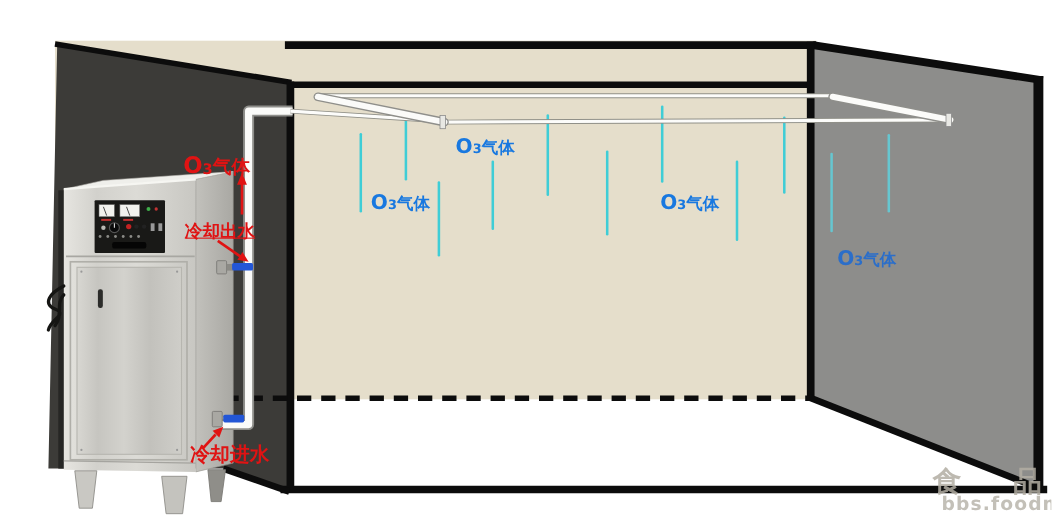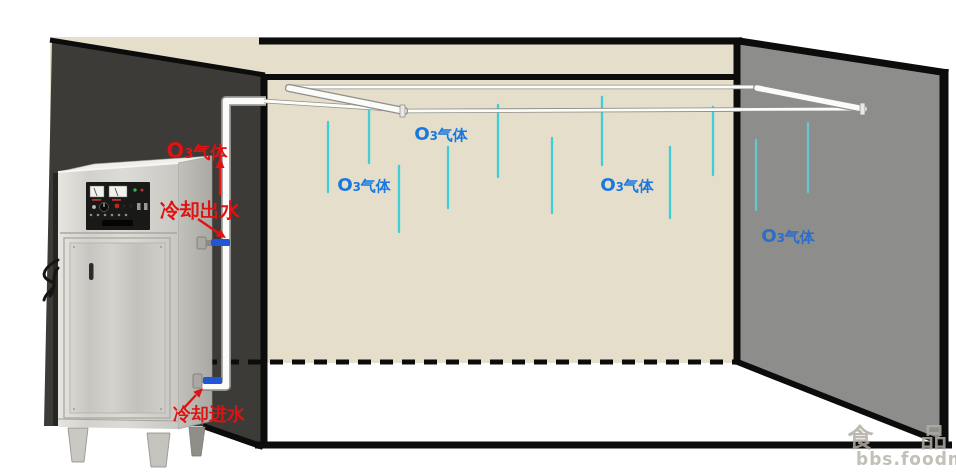--- a/index.html
+++ b/index.html
@@ -168,21 +168,21 @@
     <line x1="220" y1="195" x2="220" y2="165" stroke="#e01313" stroke-width="2.4"></line>
     <polygon points="220,157 215.5,168 224.5,168" fill="#e01313"></polygon>
     <line x1="198" y1="219" x2="219" y2="233.5" stroke="#e01313" stroke-width="2.4"></line>
     <polygon points="226,238 215.8,236.2 220.5,229.2" fill="#e01313"></polygon>
     <line x1="184" y1="408" x2="196" y2="395" stroke="#e01313" stroke-width="2.4"></line>
     <polygon points="203,388 199.3,397.7 193.3,391.7" fill="#e01313"></polygon>
   </g>
 </svg>
 
   <div class="lbl lbl-red fmt-o3" style="left:197px;top:151px;font-size:17px;"><span class="gO">O</span><span class="g3">3</span><span>气体</span></div>
-  <div class="lbl lbl-red" style="left:200px;top:210px;font-size:20px;">冷却出水</div>
+  <div class="lbl lbl-red" style="left:200px;top:210px;font-size:16px;text-decoration:underline;">冷却出水</div>
   <div class="lbl lbl-red" style="left:209px;top:414px;font-size:18px;">冷却进水</div>
 
   <div class="lbl lbl-blue fmt-o3" style="left:441px;top:134px;"><span class="gO">O</span><span class="g3">3</span><span>气体</span></div>
   <div class="lbl lbl-blue fmt-o3" style="left:364px;top:185px;"><span class="gO">O</span><span class="g3">3</span><span>气体</span></div>
   <div class="lbl lbl-blue fmt-o3" style="left:627px;top:185px;"><span class="gO">O</span><span class="g3">3</span><span>气体</span></div>
   <div class="lbl lbl-blue-wall fmt-o3" style="left:788px;top:236px;"><span class="gO">O</span><span class="g3">3</span><span>气体</span></div>
 
   <div class="wm wm1">食 品 论</div>
   <div class="wm wm2">bbs.foodma</div>
 </div>

